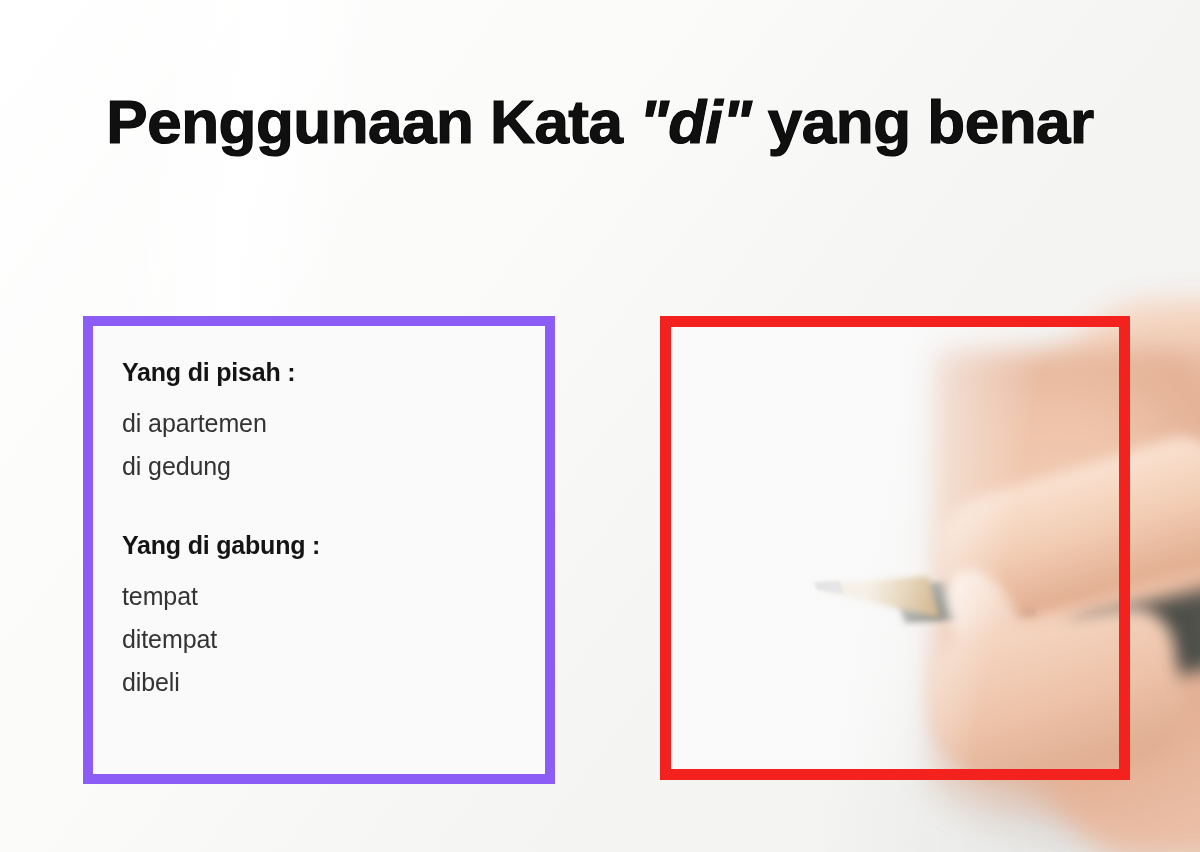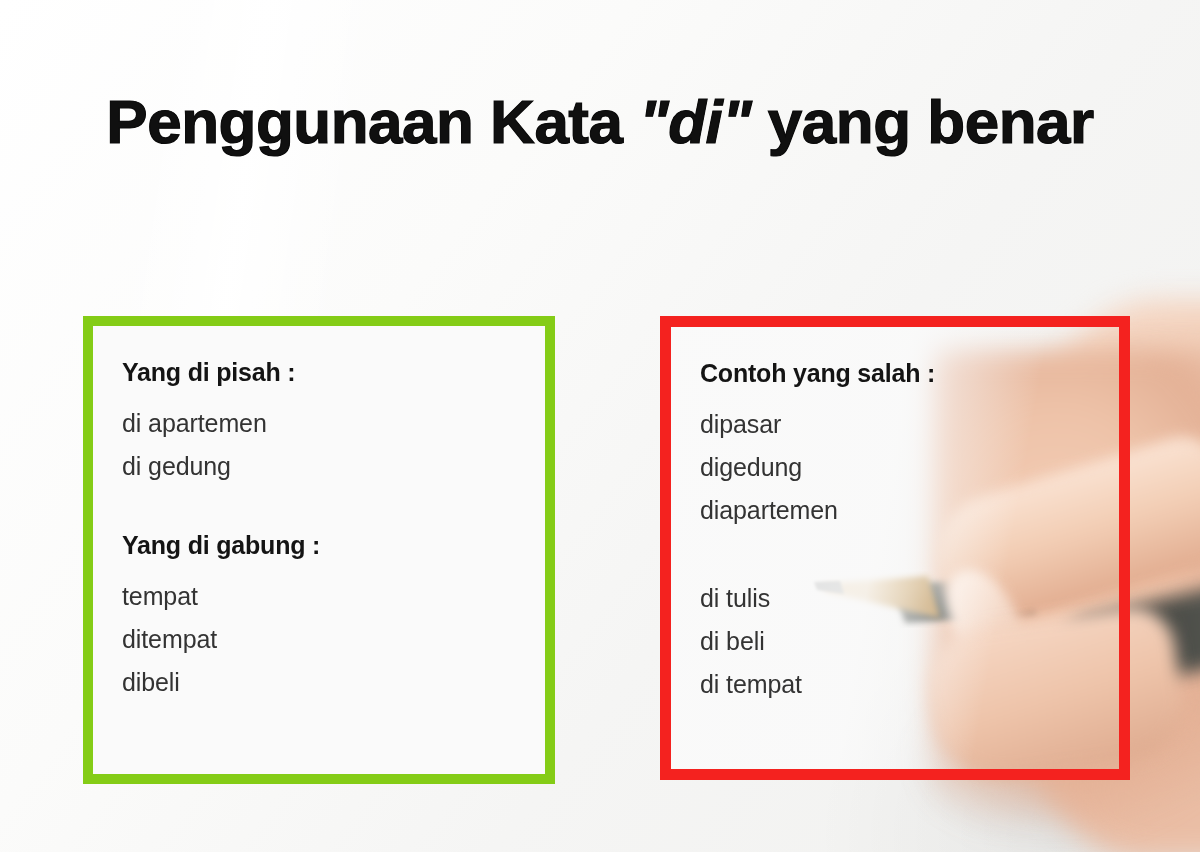--- a/index.html
+++ b/index.html
@@ -137,21 +137,21 @@
   }
 
   
   .box {
     position:absolute;
     background:#fafafa;
   }
   #box-correct {
     left:83px;  top:316px;
     width:472px; height:468px;
-    border:10px solid #84cc16;
+    border:10px solid #8b5cf6;
   }
   #box-wrong {
     left:660px; top:316px;
     width:470px; height:464px;
     border:11px solid #f4221f;
     background:transparent;
   }
   
   #box-wrong .panel {
     position:absolute; inset:0;
@@ -241,25 +241,13 @@
 
     <div class="list-heading">Yang di gabung :</div>
     <div class="list-item">tempat</div>
     <div class="list-item">ditempat</div>
     <div class="list-item">dibeli</div>
   </div>
 </section>
 
 <section class="box" id="box-wrong">
   <div class="panel"></div>
-  <div class="box-inner">
-    <div class="list-heading">Contoh yang salah :</div>
-    <div class="list-item">dipasar</div>
-    <div class="list-item">digedung</div>
-    <div class="list-item">diapartemen</div>
-
-    <div class="group-gap"></div>
-
-    <div class="list-item">di tulis</div>
-    <div class="list-item">di beli</div>
-    <div class="list-item">di tempat</div>
-  </div>
 </section>
 
 </body></html>

